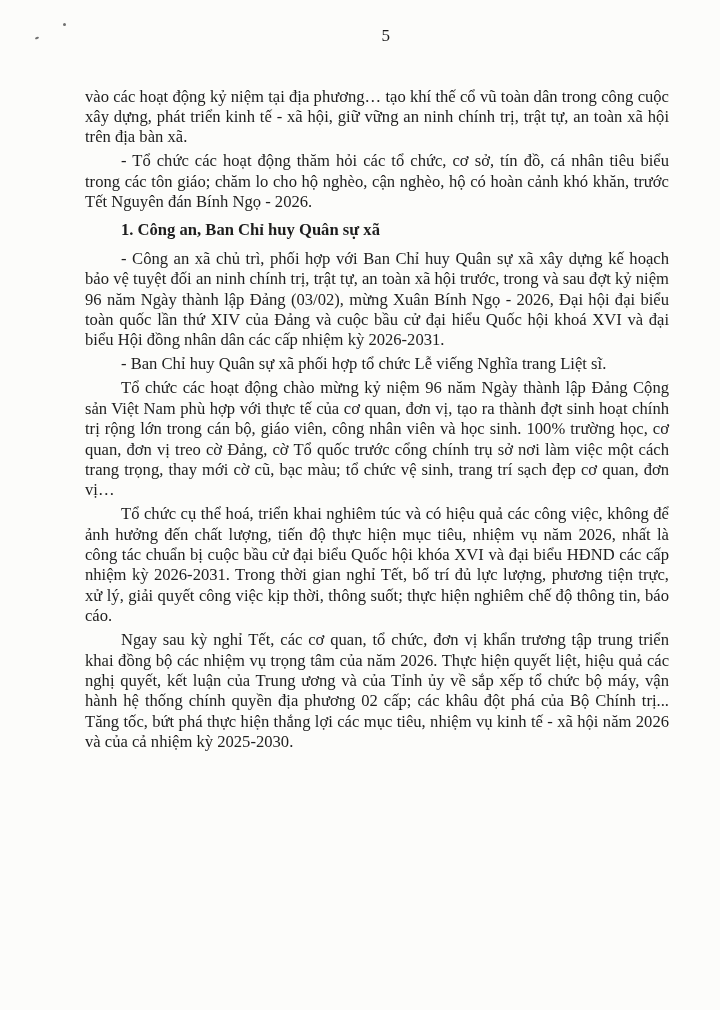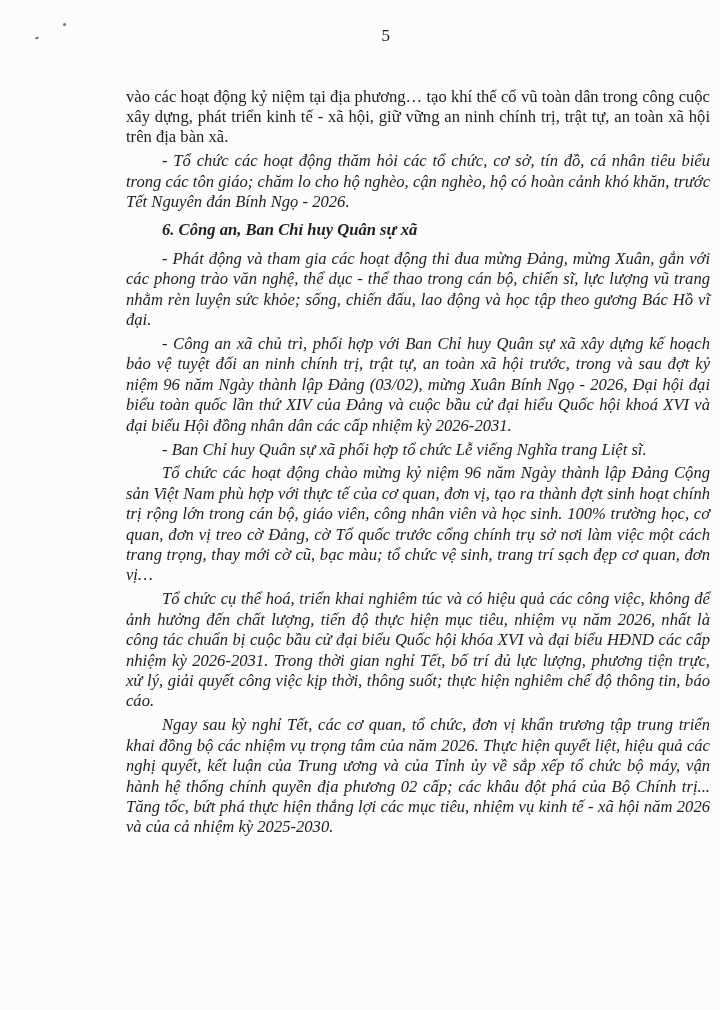--- a/index.html
+++ b/index.html
@@ -28,29 +28,27 @@
   }
   .doc-body {
     position: absolute;
     top: 83px;
     left: 85px;
     width: 584px;
     font-size: 16.6px;
     line-height: 20.4px;
     text-align: justify;
     text-justify: inter-word;
-    margin-left: 41px;
   }
   .para {
     margin: 3.5px 0 0 0;
     padding: 0;
   }
   .para.indent {
     text-indent: 36px;
-    font-style: italic;
   }
   .para.heading {
     font-weight: bold;
     margin-top: 8px;
     margin-bottom: 8px;
   }
   .para b {
     font-weight: bold;
   }
   .speck {
@@ -65,21 +63,20 @@
 </head>
 <body>
 
 <div class="page">
   <span class="speck speck-1"></span>
   <span class="speck speck-2"></span>
   <div class="page-number">5</div>
   <div class="doc-body">
       <p class="para body">vào các hoạt động kỷ niệm tại địa phương… tạo khí thế cổ vũ toàn dân trong công cuộc xây dựng, phát triển kinh tế - xã hội, giữ vững an ninh chính trị, trật tự, an toàn xã hội trên địa bàn xã.</p>
       <p class="para body indent">- Tổ chức các hoạt động thăm hỏi các tổ chức, cơ sở, tín đồ, cá nhân tiêu biểu trong các tôn giáo; chăm lo cho hộ nghèo, cận nghèo, hộ có hoàn cảnh khó khăn, trước Tết Nguyên đán Bính Ngọ - 2026.</p>
-      <p class="para heading indent">6. Công an, Ban Chỉ huy Quân sự xã</p>
-      <p class="para body indent">- Phát động và tham gia các hoạt động thi đua mừng Đảng, mừng Xuân, gắn với các phong trào văn nghệ, thể dục - thể thao trong cán bộ, chiến sĩ, lực lượng vũ trang nhằm rèn luyện sức khỏe; sống, chiến đấu, lao động và học tập theo gương Bác Hồ vĩ đại.</p>
+      <p class="para heading indent">1. Công an, Ban Chỉ huy Quân sự xã</p>
       <p class="para body indent">- Công an xã chủ trì, phối hợp với Ban Chỉ huy Quân sự xã xây dựng kế hoạch bảo vệ tuyệt đối an ninh chính trị, trật tự, an toàn xã hội trước, trong và sau đợt kỷ niệm 96 năm Ngày thành lập Đảng (03/02), mừng Xuân Bính Ngọ - 2026, Đại hội đại biểu toàn quốc lần thứ XIV của Đảng và cuộc bầu cử đại hiểu Quốc hội khoá XVI và đại biểu Hội đồng nhân dân các cấp nhiệm kỳ 2026-2031.</p>
       <p class="para body indent">- Ban Chỉ huy Quân sự xã phối hợp tổ chức Lễ viếng Nghĩa trang Liệt sĩ.</p>
       <p class="para body indent">Tổ chức các hoạt động chào mừng kỷ niệm 96 năm Ngày thành lập Đảng Cộng sản Việt Nam phù hợp với thực tế của cơ quan, đơn vị, tạo ra thành đợt sinh hoạt chính trị rộng lớn trong cán bộ, giáo viên, công nhân viên và học sinh. 100% trường học, cơ quan, đơn vị treo cờ Đảng, cờ Tổ quốc trước cổng chính trụ sở nơi làm việc một cách trang trọng, thay mới cờ cũ, bạc màu; tổ chức vệ sinh, trang trí sạch đẹp cơ quan, đơn vị…</p>
       <p class="para body indent">Tổ chức cụ thể hoá, triển khai nghiêm túc và có hiệu quả các công việc, không để ảnh hưởng đến chất lượng, tiến độ thực hiện mục tiêu, nhiệm vụ năm 2026, nhất là công tác chuẩn bị cuộc bầu cử đại biểu Quốc hội khóa XVI và đại biểu HĐND các cấp nhiệm kỳ 2026-2031. Trong thời gian nghỉ Tết, bố trí đủ lực lượng, phương tiện trực, xử lý, giải quyết công việc kịp thời, thông suốt; thực hiện nghiêm chế độ thông tin, báo cáo.</p>
       <p class="para body indent">Ngay sau kỳ nghỉ Tết, các cơ quan, tổ chức, đơn vị khẩn trương tập trung triển khai đồng bộ các nhiệm vụ trọng tâm của năm 2026. Thực hiện quyết liệt, hiệu quả các nghị quyết, kết luận của Trung ương và của Tỉnh ủy về sắp xếp tổ chức bộ máy, vận hành hệ thống chính quyền địa phương 02 cấp; các khâu đột phá của Bộ Chính trị... Tăng tốc, bứt phá thực hiện thắng lợi các mục tiêu, nhiệm vụ kinh tế - xã hội năm 2026 và của cả nhiệm kỳ 2025-2030.</p>
     </div>
 </div>
 
 </body></html>

